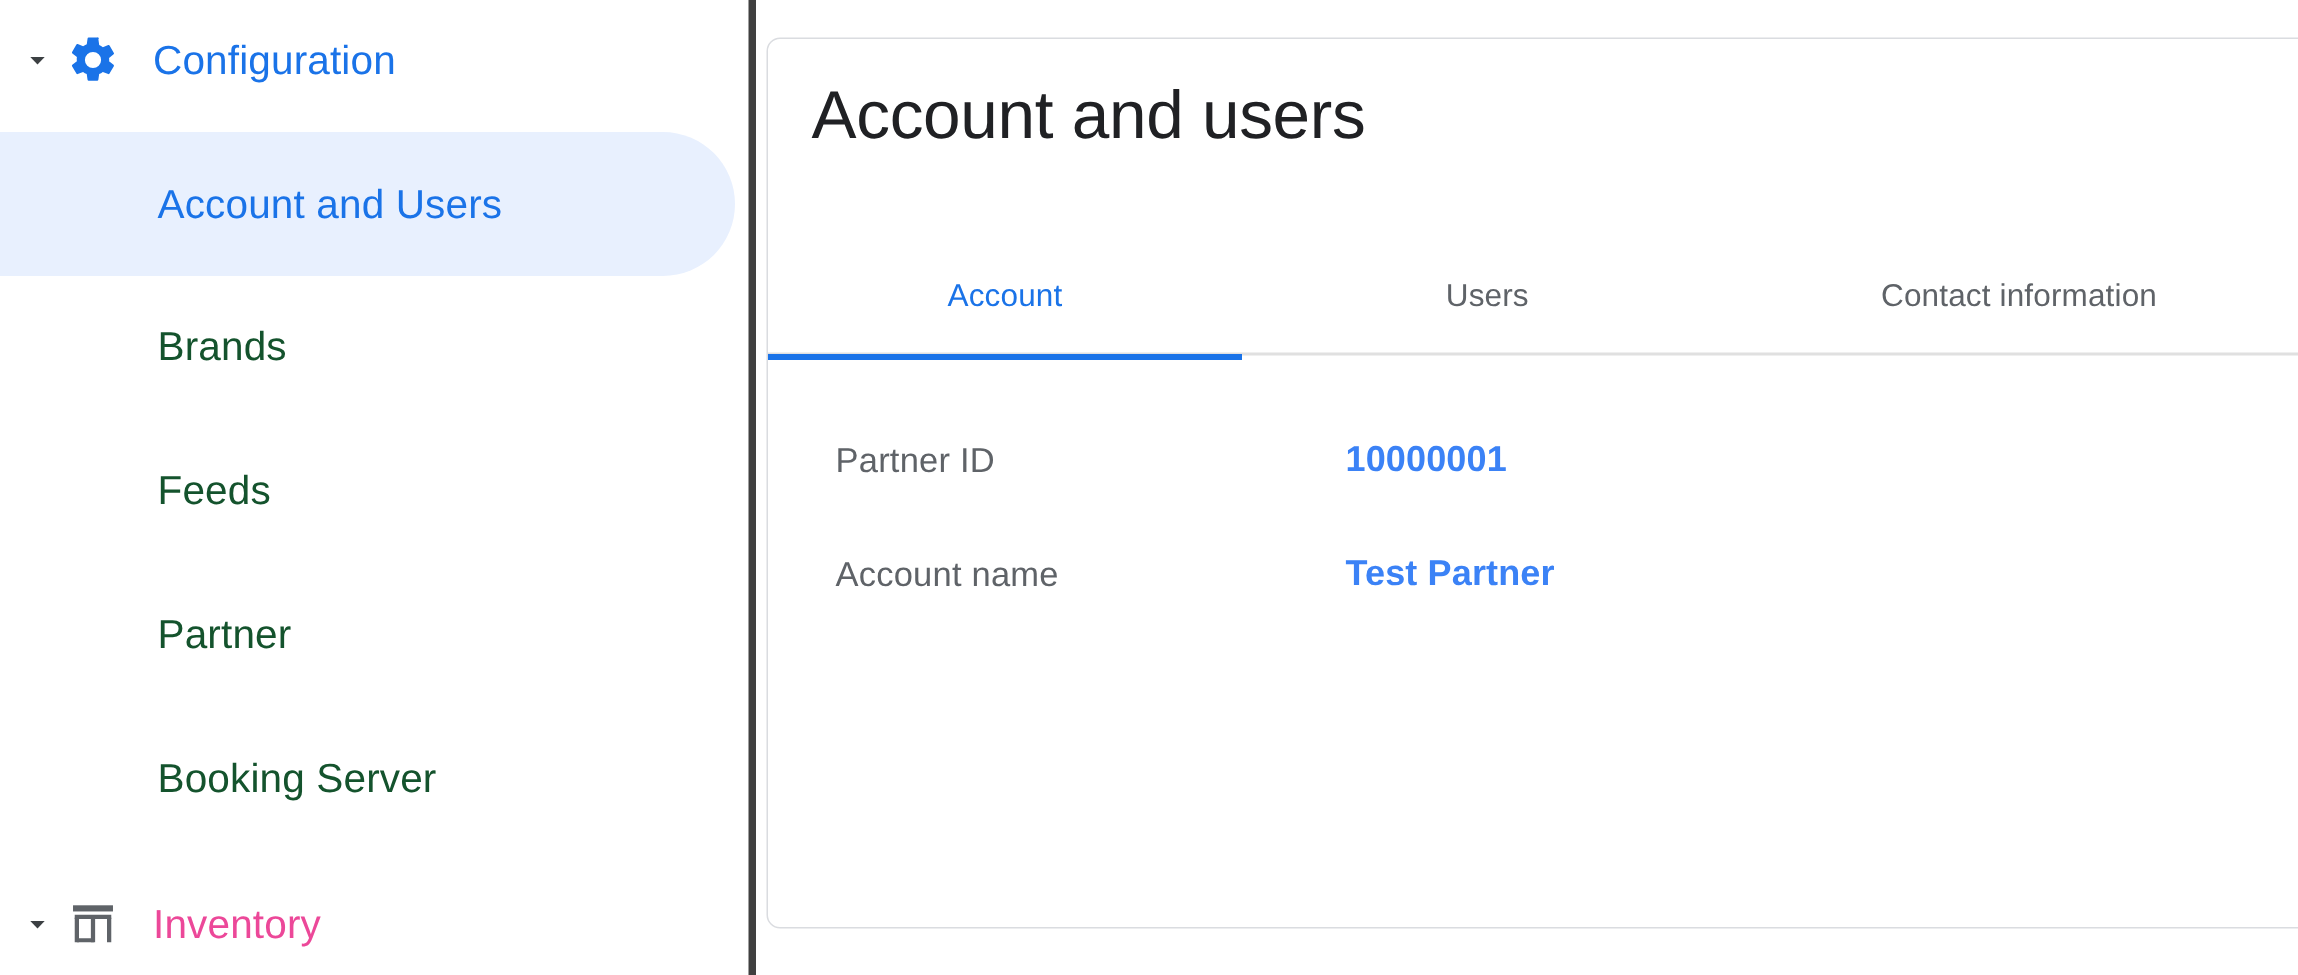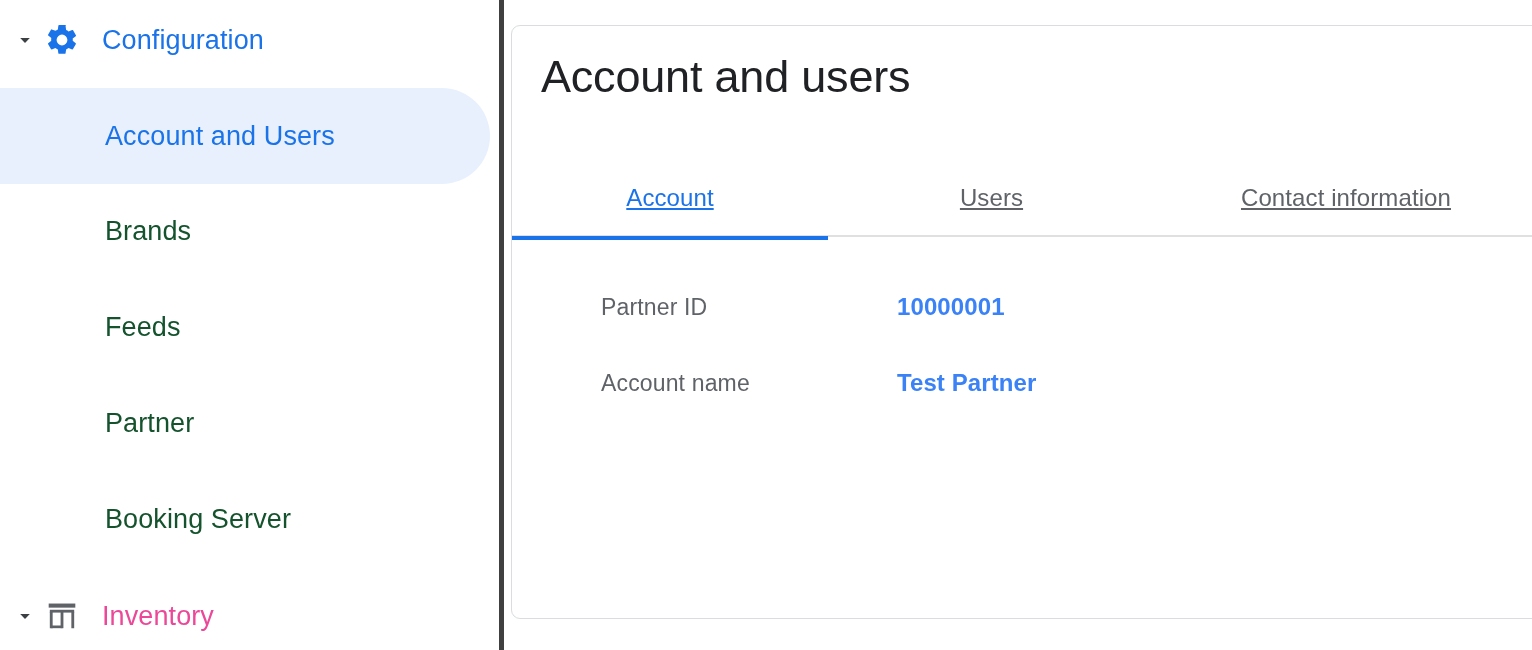--- a/index.html
+++ b/index.html
@@ -137,26 +137,25 @@
     border-bottom: 2px solid #e0e0e0;
   }
 
   .tab {
     position: absolute;
     top: 0;
     height: 78px;
     display: flex;
     align-items: center;
     justify-content: center;
-    font-size: 24px;
+    font-size: 21px;
     letter-spacing: 0.1px;
     color: #5f6368;
     cursor: pointer;
     user-select: none;
-    text-decoration: underline;
   }
   .tab.active { color: #1a73e8; }
 
   .tab-underline {
     position: absolute;
     height: 4px;
     background: #1a73e8;
     bottom: -3px;
     left: 0;
     right: 0;
@@ -176,21 +175,20 @@
 
   .field-label {
     position: absolute;
     left: 45px;
     top: 70px;
     transform: translateY(-50%);
     font-size: 23px;
     color: #5f6368;
     letter-spacing: 0.15px;
     white-space: nowrap;
-    margin-left: 44px;
   }
 
   .field-value {
     position: absolute;
     left: 385px;
     top: 70px;
     transform: translateY(-50%);
     font-size: 24px;
     font-weight: 700;
     color: #3b82f6;

